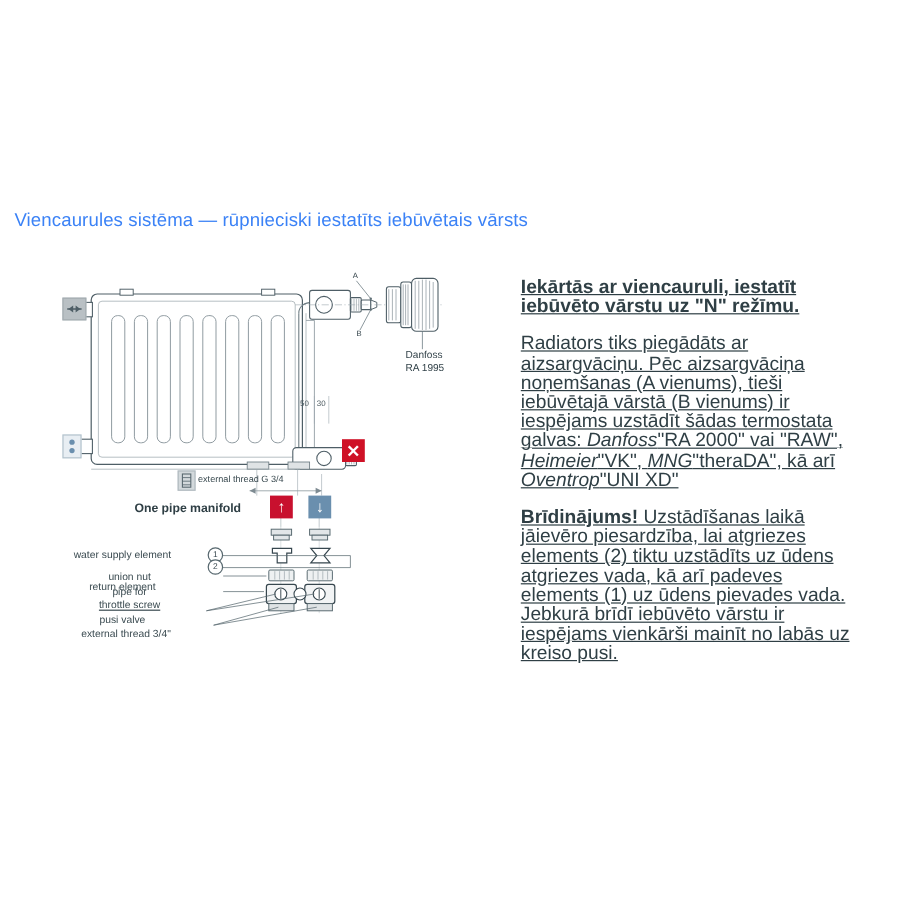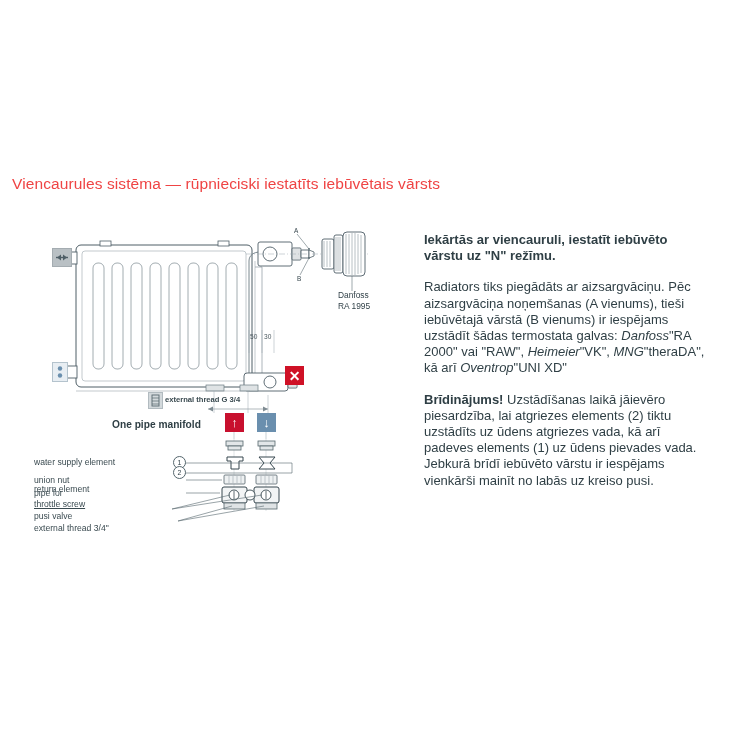--- a/index.html
+++ b/index.html
@@ -17,33 +17,34 @@
   }
 
   
   #page-title {
     position: absolute;
     left: 12px;
     top: 175px;
     font-size: 15.5px;
     font-weight: 400;
     letter-spacing: 0.1px;
-    color: #ef4444;
+    color: #3b82f6;
     white-space: nowrap;
   }
 
   
   #text-column {
     position: absolute;
-    left: 424px;
+    left: 434px;
     top: 232px;
     width: 282px;
-    font-size: 13px;
+    font-size: 16px;
     line-height: 16.2px;
     color: #2f3f45;
+    text-decoration: underline;
   }
   #text-column .para { margin: 0 0 15px 0; }
   #text-column .para:last-child { margin-bottom: 16px; }
   .bold { font-weight: bold; }
   .ital { font-style: italic; }
 
   
   #diagram {
     position: absolute;
     left: 0px;
@@ -72,35 +73,35 @@
   .flag.blue { background: #6a8fae; }
   .flag.x    { background: #cf1126; font-size: 14px; }
 
   
   .lbl {
     position: absolute;
     font-size: 7.6px;
     color: #3a4a50;
     white-space: nowrap;
   }
-  .lbl.bold { font-weight: bold; }
+  .lbl.bold { font-weight: normal; }
   .lbl-big {
     position: absolute;
     font-size: 10.2px;
     font-weight: bold;
     color: #2f3f45;
     white-space: nowrap;
   }
   .lbl-mid {
     position: absolute;
     font-size: 8.6px;
     color: #3a4a50;
     white-space: nowrap;
   }
-  .lbl-mid.right { text-align: left; }
+  .lbl-mid.right { text-align: center; }
   .lbl-dim {
     position: absolute;
     font-size: 6.6px;
     color: #4a585e;
     white-space: nowrap;
   }
   .lbl-ab {
     position: absolute;
     font-size: 6.4px;
     color: #33434a;

